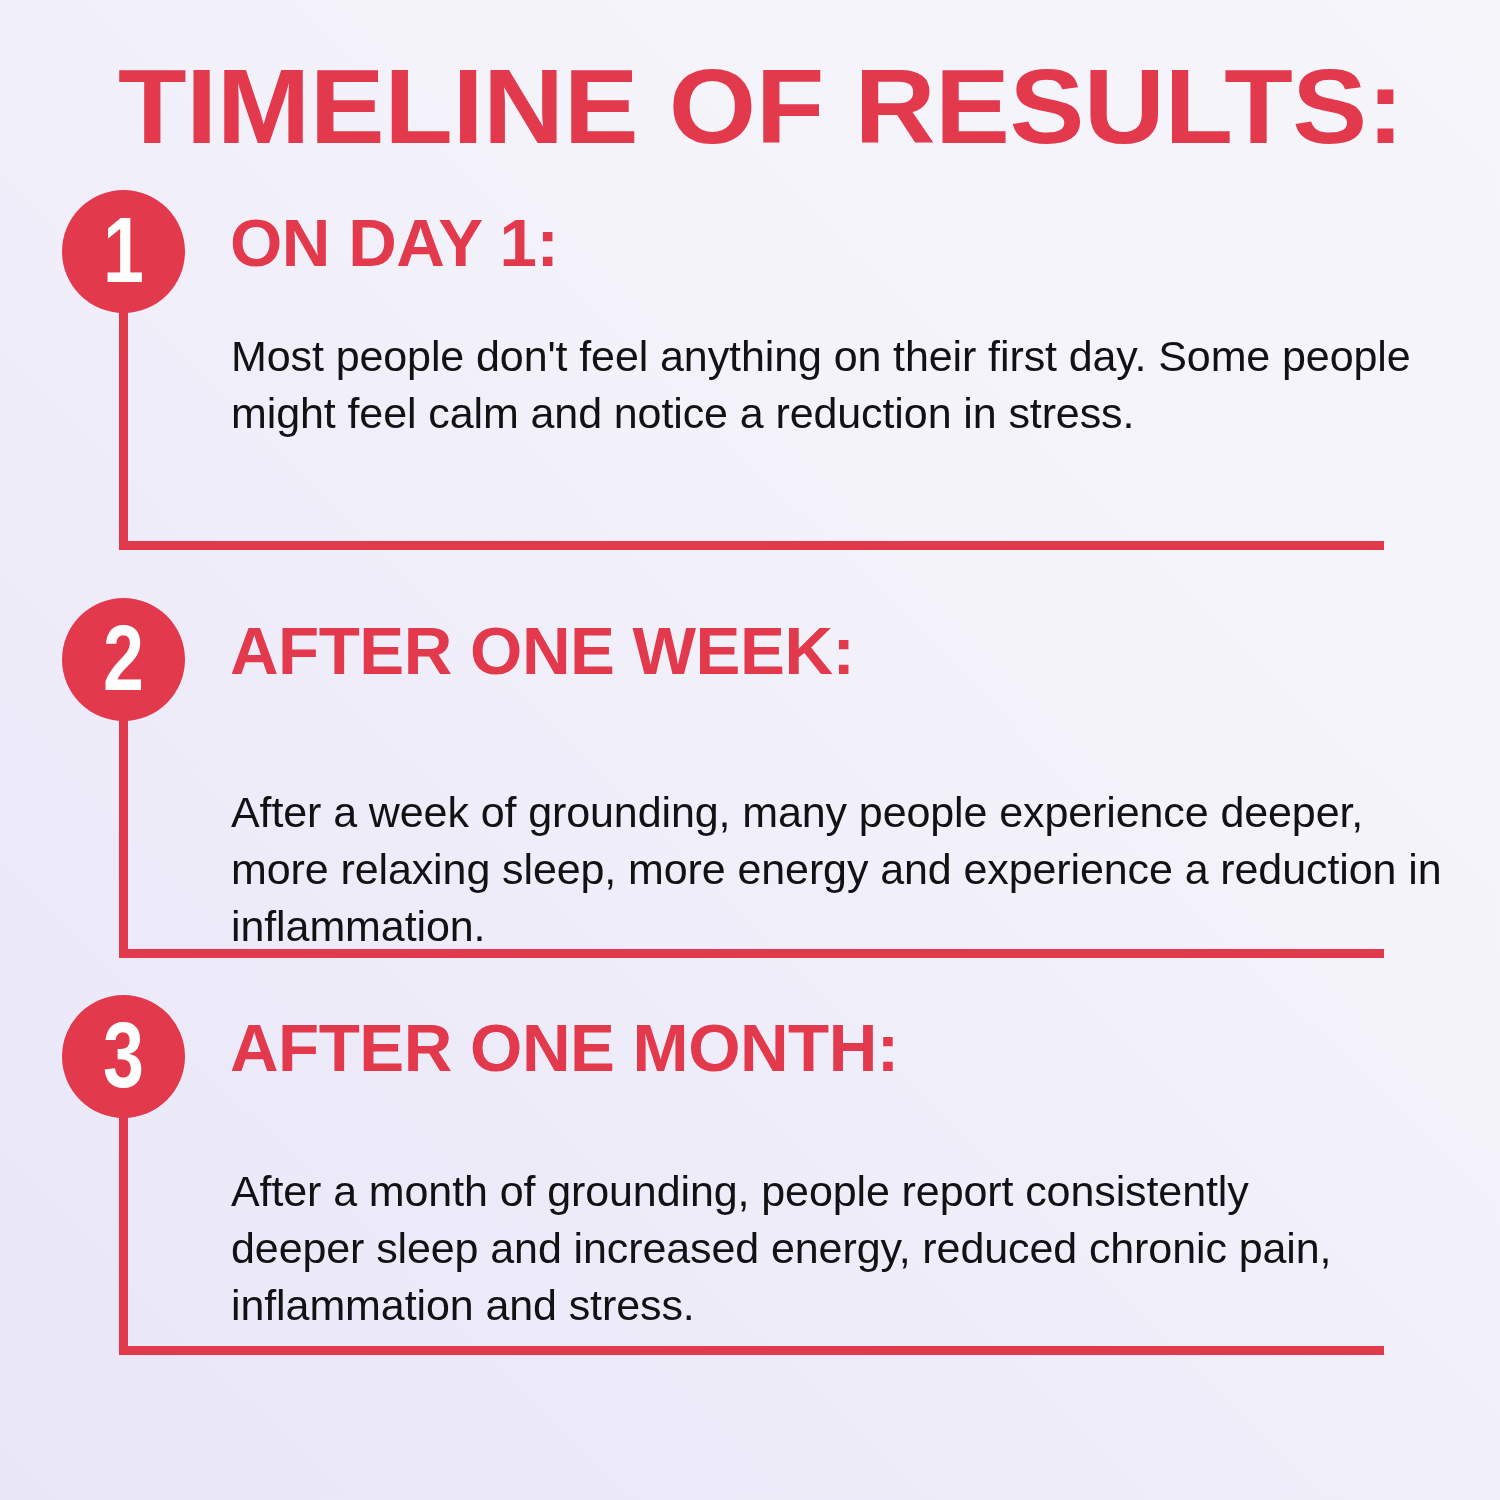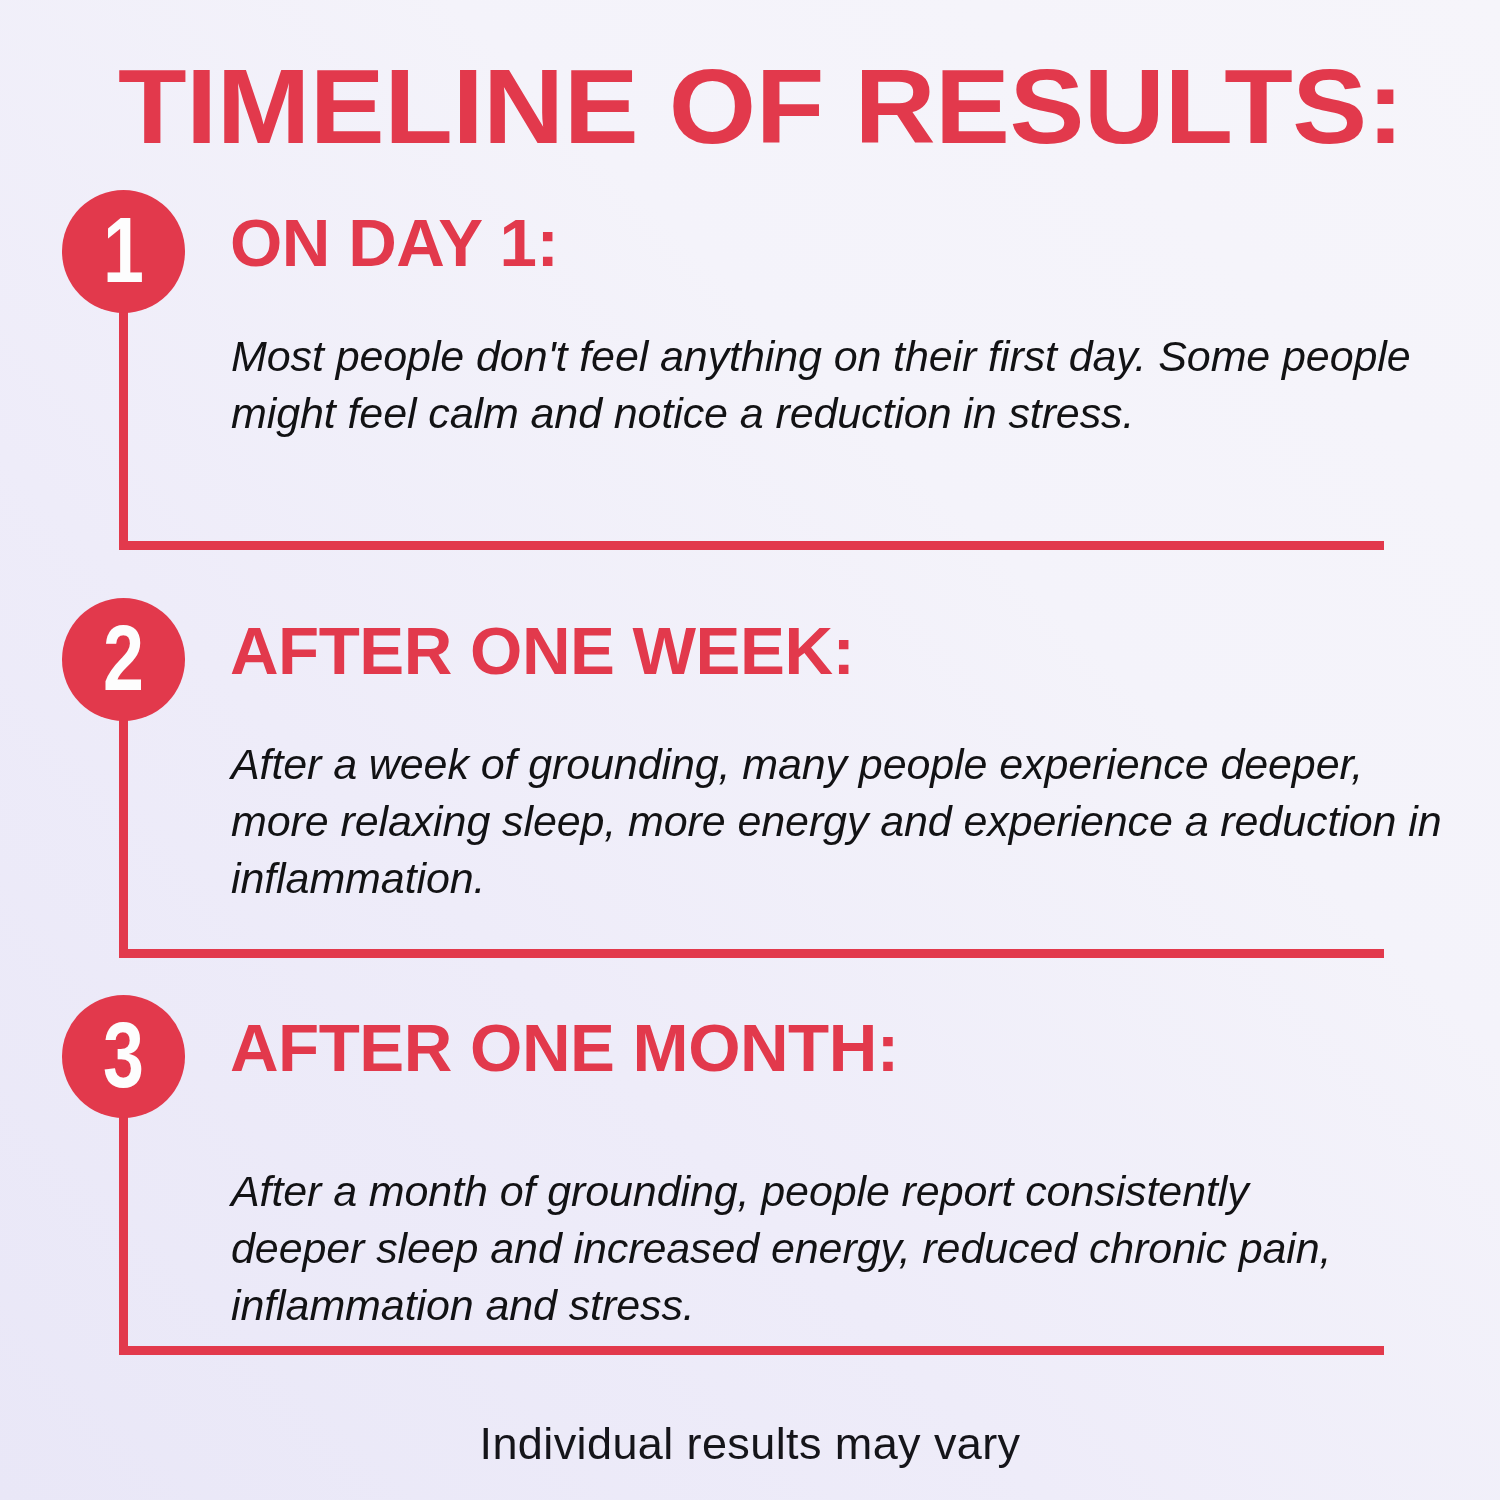--- a/index.html
+++ b/index.html
@@ -115,24 +115,23 @@
   .step-body {
     position:absolute;
     left:231px;
     top:138px;
     width:1200px;
     font-size:43px;
     line-height:57px;
     color:#121214;
     font-weight:400;
     letter-spacing:-0.1px;
-    font-style:italic;
   }
 
-  .step-2 .step-body { width:1215px; }
+  .step-2 .step-body { width:1215px;margin-top:48px; }
   .step-3 .step-body { width:1160px;margin-top:30px; }
 
   
   .footer-note {
     position:absolute;
     left:0;
     top:1418px;
     width:1500px;
     text-align:center;
     font-size:45px;
@@ -172,15 +171,14 @@
   <section class="step step-3">
     <div class="connector-v"></div>
     <div class="connector-h"></div>
     <div class="badge">
       <span class="badge-num">3</span>
     </div>
     <h2 class="step-heading">AFTER ONE MONTH:</h2>
     <p class="step-body">After a month of grounding, people report consistently deeper sleep and increased energy, reduced chronic pain, inflammation and stress.</p>
   </section>
 
-  <div class="footer-note">Individual results may vary</div>
 
 </div>
 
 </body></html>

